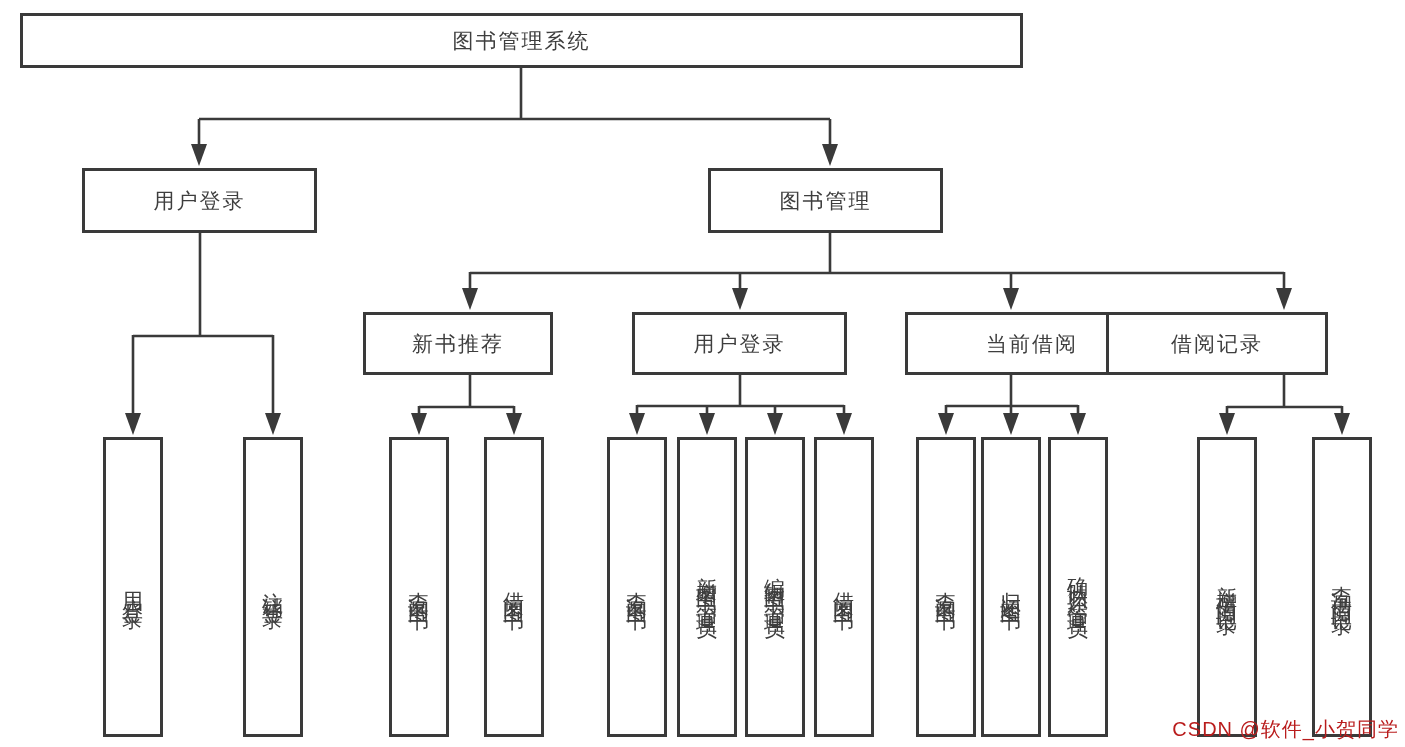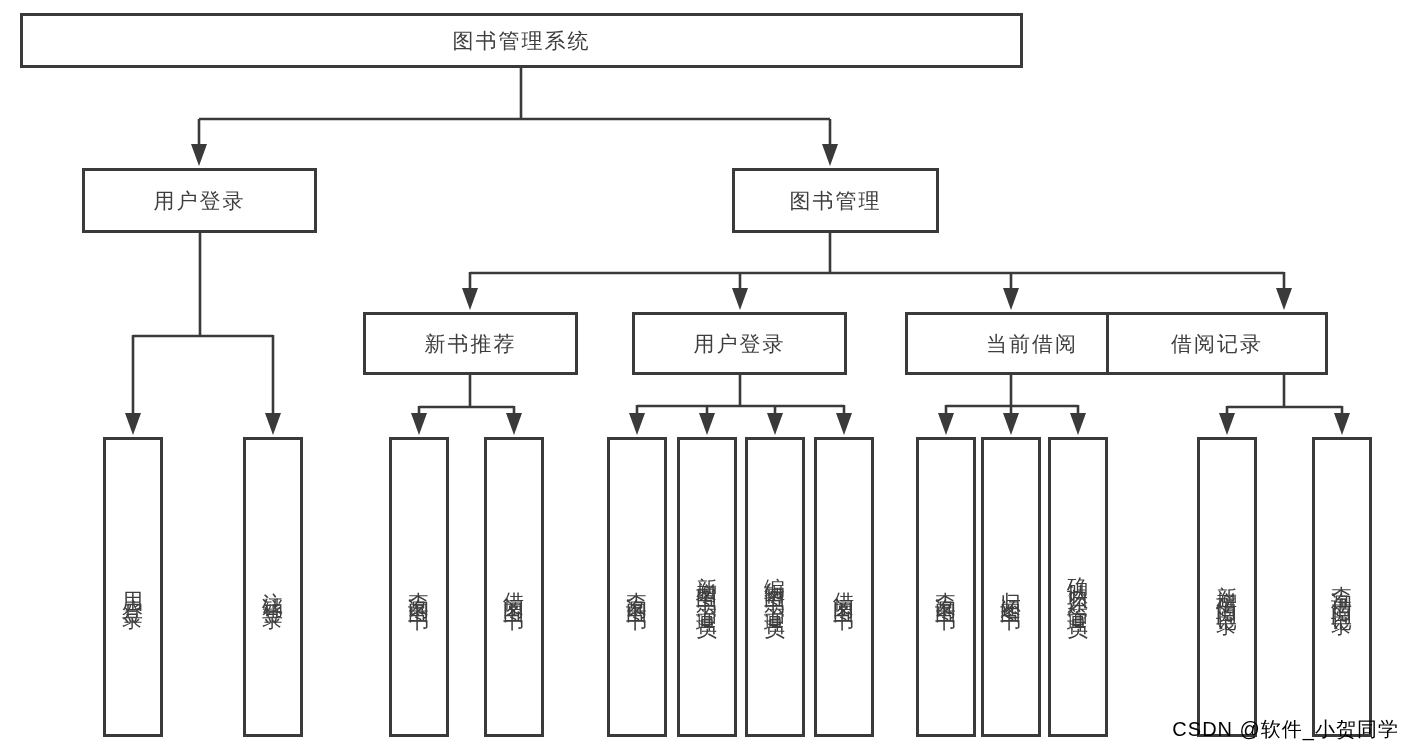--- a/index.html
+++ b/index.html
@@ -34,21 +34,21 @@
     top:437px;height:300px;width:60px;
     background:#fff;
     border:3px solid var(--line);
     writing-mode:vertical-rl;
     display:flex;align-items:center;justify-content:center;
     font-size:21px;color:var(--text);letter-spacing:6px;
     line-height:1;
   }
   .watermark{
     position:absolute;right:6px;bottom:4px;
-    font-size:20px;color:#000000;letter-spacing:1px;
+    font-size:20px;color:#b91c1c;letter-spacing:1px;
   }
 </style>
 </head>
 <body>
 
 <div class="stage">
 
   <svg class="wires" viewBox="0 0 1405 747" aria-hidden="true">
     <g>
       <path d="M521 68 V119 M199 119 H830 M199 119 V146 M830 119 V146"></path>
@@ -78,23 +78,23 @@
       <polygon points="1003,413 1019,413 1011,435"></polygon>
       <polygon points="1070,413 1086,413 1078,435"></polygon>
       <polygon points="1219,413 1235,413 1227,435"></polygon>
       <polygon points="1334,413 1350,413 1342,435"></polygon>
     </g>
   </svg>
 
   <div class="node" style="left:20px;top:13px;width:1003px;height:55px;">图书管理系统</div>
 
   <div class="node" style="left:82px;top:168px;width:235px;height:65px;">用户登录</div>
-  <div class="node" style="left:732px;top:168px;width:207px;height:65px;">图书管理</div>
+  <div class="node" style="left:708px;top:168px;width:235px;height:65px;">图书管理</div>
 
-  <div class="node" style="left:363px;top:312px;width:215px;height:63px;">新书推荐</div>
+  <div class="node" style="left:363px;top:312px;width:190px;height:63px;">新书推荐</div>
   <div class="node" style="left:632px;top:312px;width:215px;height:63px;">用户登录</div>
   <div class="node" style="left:905px;top:312px;width:254px;height:63px;">当前借阅</div>
   <div class="node" style="left:1106px;top:312px;width:222px;height:63px;font-family:Liberation Serif, serif;">借阅记录</div>
 
   <div class="leaf" style="left:103px;">用户登录</div>
   <div class="leaf" style="left:243px;">注销登录</div>
 
   <div class="leaf" style="left:389px;">查询图书</div>
   <div class="leaf" style="left:484px;">借阅图书</div>
 

